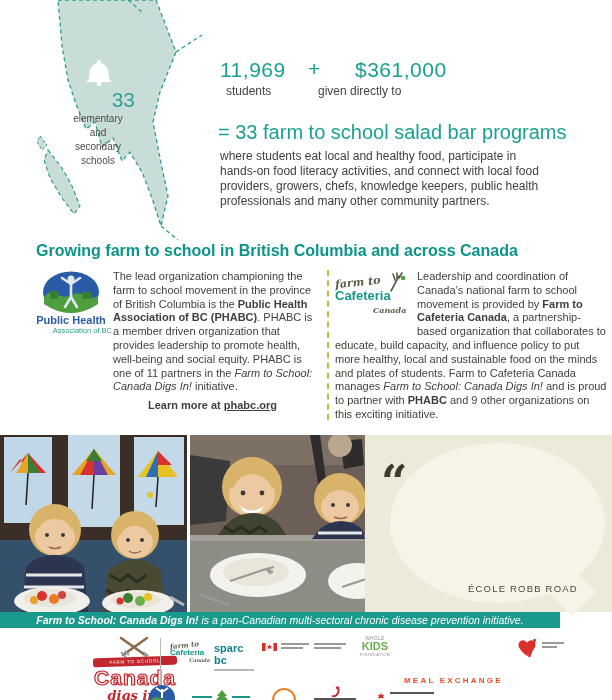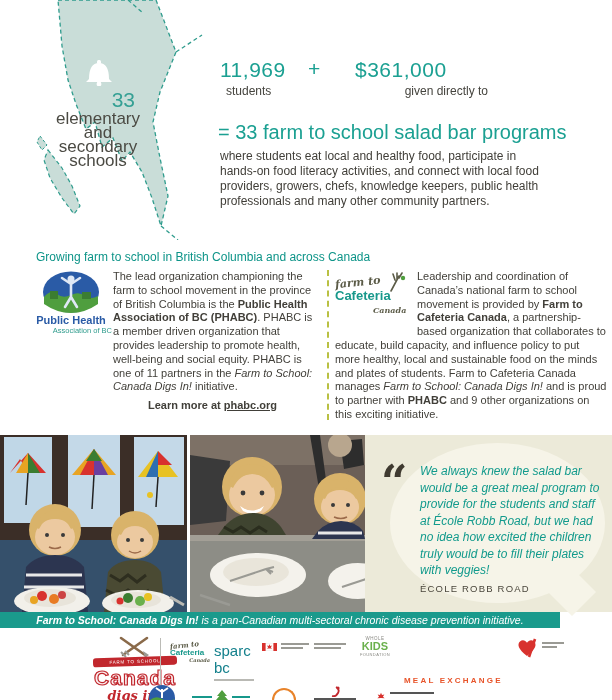--- a/index.html
+++ b/index.html
@@ -9,49 +9,49 @@
   .b{font-weight:bold;}
   .i{font-style:italic;}
   .u{text-decoration:underline;}
   
   .stat-num{font-size:21px;color:#1ba092;letter-spacing:.5px;}
   .stat-lbl{font-size:12px;color:#45443e;}
   .equals-head{font-size:20px;color:#1ba092;}
   .lead-par{font-size:12px;line-height:15px;color:#403e38;}
   
   .map-count{font-size:21px;color:#35a094;text-align:right;}
-  .map-lbl{font-size:17px;line-height:14px;color:#4b4a43;text-align:center;}
-  
-  .sec-head{font-size:12px;font-weight:normal;color:#0d9488;margin-top:8px;}
+  .map-lbl{font-size:10px;line-height:14px;color:#4b4a43;text-align:center;}
+  
+  .sec-head{font-size:16px;font-weight:bold;color:#0d9488;}
   .col-text{font-size:11px;line-height:13.8px;color:#413f39;}
   .learn{font-size:11px;font-weight:bold;color:#413f39;margin-top:8px;}
   .divider-dash{border-left:2px dashed #b9c043;}
   .phabc-cap1{font-size:11px;font-weight:bold;color:#2a5ba6;text-align:center;line-height:12px;}
   .phabc-cap2{font-size:7.5px;color:#2f9c8d;text-align:right;line-height:9px;}
   .f2cc{width:74px;height:52px;float:left;margin:2px 8px 2px 0;position:relative;}
   .f2cc .l1{position:absolute;left:0;top:4px;font-style:italic;font-weight:bold;font-size:11px;color:#5c5c48;transform:rotate(-6deg);font-family:"DejaVu Serif",serif;}
   .f2cc .l2{position:absolute;left:0;top:17px;font-weight:bold;font-size:13px;color:#17988b;}
   .f2cc .l3{position:absolute;left:38px;top:32px;font-style:italic;font-weight:bold;font-size:8px;color:#5c5c48;font-family:"DejaVu Serif",serif;}
   
   .quote-box{background:#ecead9;}
   .bubble{border-radius:50%;background:#f6f4e8;}
   .bubble-tail{background:#f6f4e8;transform:rotate(45deg);}
   .qmark{font-family:"DejaVu Serif",serif;font-weight:bold;font-size:46px;color:#3f3a30;line-height:30px;}
   .qtext{font-size:12px;line-height:16.5px;font-style:italic;color:#129a8c;}
-  .qattr{font-size:9.5px;letter-spacing:1.2px;color:#4a463c;}
+  .qattr{font-size:9.5px;letter-spacing:1.2px;color:#4a463c;margin-left:48px;}
   
   .banner{background:#1a9a8c;color:#ffffff;font-size:10.5px;text-align:center;line-height:16px;}
   
   .vline{border-left:1px solid #bbbbb6;}
   .cdi-ribbon{background:#c1272d;color:#fff;font-size:4.5px;letter-spacing:.8px;text-align:center;
               line-height:9px;border-radius:3px;transform:rotate(-2deg);}
   .cdi-title{font-size:21px;font-weight:bold;color:rgba(193,39,45,.08);
              -webkit-text-stroke:1.2px #c1272d;letter-spacing:1px;}
   .cdi-sub{font-family:"DejaVu Serif",serif;font-style:italic;font-weight:bold;font-size:13px;color:#c1272d;}
-  .sparc-t{font-size:15px;font-weight:normal;color:#14808c;}
+  .sparc-t{font-size:11px;font-weight:bold;color:#14808c;}
   .tagline-bar{height:2px;background:#b9b9b4;}
   .wk-whole{font-size:4.5px;letter-spacing:.5px;color:#8a8a84;text-align:center;}
   .wk-kids{font-size:11px;font-weight:bold;color:#6ab04c;text-align:center;line-height:11px;}
   .wk-found{font-size:4px;letter-spacing:.4px;color:#8a8a84;text-align:center;}
   .mx{font-size:8px;font-weight:bold;letter-spacing:2.2px;color:#e8542a;}
   .tinybar{background:#9a9a94;height:2.2px;margin-bottom:1.8px;}
   .mini-f2cc1{font-style:italic;font-weight:bold;font-size:7px;color:#5c5c48;font-family:"DejaVu Serif",serif;transform:rotate(-6deg);}
   .mini-f2cc2{font-weight:bold;font-size:8px;color:#17988b;line-height:8px;}
   .mini-f2cc3{font-style:italic;font-weight:bold;font-size:5px;color:#5c5c48;font-family:"DejaVu Serif",serif;text-align:right;}
 </style>
@@ -80,21 +80,21 @@
     <div>elementary</div>
     <div>and</div>
     <div>secondary</div>
     <div>schools</div>
   </div>
 
   <div class="abs stat-num" style="left:220px;top:58px;">11,969</div>
   <div class="abs stat-lbl" style="left:226px;top:84px;">students</div>
   <div class="abs stat-num" style="left:308px;top:57px;">+</div>
   <div class="abs stat-num" style="left:355px;top:58px;">$361,000</div>
-  <div class="abs stat-lbl" style="left:318px;top:84px;width:170px;text-align:right;">
+  <div class="abs stat-lbl" style="left:318px;top:84px;width:170px;text-align:left;">
     <div>given directly to</div>
   </div>
   <div class="abs equals-head" style="left:218px;top:121px;">= 33 farm to school salad bar programs</div>
   <div class="abs lead-par" style="left:220px;top:149px;width:335px;">where students eat local and healthy food, participate in hands-on food literacy activities, and connect with local food providers, growers, chefs, knowledge keepers, public health professionals and many other community partners.</div>
 
   <div class="abs sec-head" style="left:36px;top:242px;">Growing farm to school in British Columbia and across Canada</div>
 
   <svg class="abs" style="left:42px;top:271px;" width="58" height="42" viewBox="0 0 58 42">
     <ellipse cx="29" cy="21" rx="28" ry="20.5" fill="#2a5ba6"></ellipse>
     <path d="M2,26 q7,-8 13,-3 q6,5 14,1 q8,-4 14,1 q6,4 13,0 l0,8 q-13,9 -27,9 q-14,0 -27,-9 z" fill="#4f9e3e"></path>
@@ -223,21 +223,20 @@
     <path d="M40,146 l36,-12 M76,134 l8,-2 M76,134 l7,3 M76,134 l5,5" stroke="#9a9a94" stroke-width="2" fill="none"></path>
     <ellipse cx="168" cy="146" rx="30" ry="18" fill="#f4f2ec"></ellipse>
     <path d="M152,152 l24,-8" stroke="#9a9a94" stroke-width="2"></path>
     <path d="M10,160 l30,10" stroke="#9a9a94" stroke-width="2.4"></path>
   </svg>
 
   <div class="abs quote-box" style="left:365px;top:435px;width:247px;height:177px;">
     <div class="abs bubble" style="left:25px;top:8px;width:215px;height:160px;"></div>
     <div class="abs bubble-tail" style="left:190px;top:140px;width:34px;height:34px;"></div>
     <div class="abs qmark" style="left:16px;top:32px;">“</div>
-    <div class="abs qtext" style="left:55px;top:28px;width:180px;">We always knew the salad bar would be a great meal program to provide for the students and staff at École Robb Road, but we had no idea how excited the children truly would be to fill their plates with veggies!</div>
     <div class="abs qattr" style="left:55px;top:148px;">ÉCOLE ROBB ROAD</div>
   </div>
 
   <div class="abs banner" style="left:0;top:612px;width:560px;height:16px;"><span class="b i">Farm to School: Canada Digs In!</span><span class="i"> is a pan-Canadian multi-sectoral chronic disease prevention initiative.</span></div>
 
   <div class="abs" style="left:0;top:628px;width:612px;height:72px;overflow:hidden;">
 
     <div class="abs" style="left:75px;top:6px;width:120px;height:66px;">
       <svg class="abs" style="left:42px;top:0;" width="34" height="24" viewBox="0 0 34 24">
         <path d="M4,4 L28,21" stroke="#8a6a4a" stroke-width="2.6" stroke-linecap="round"></path>

